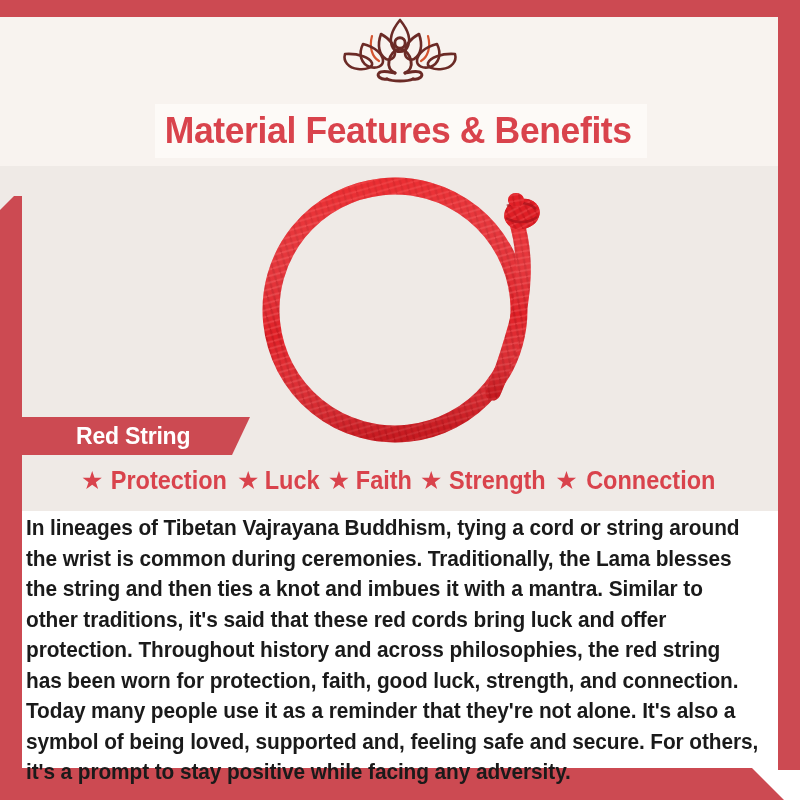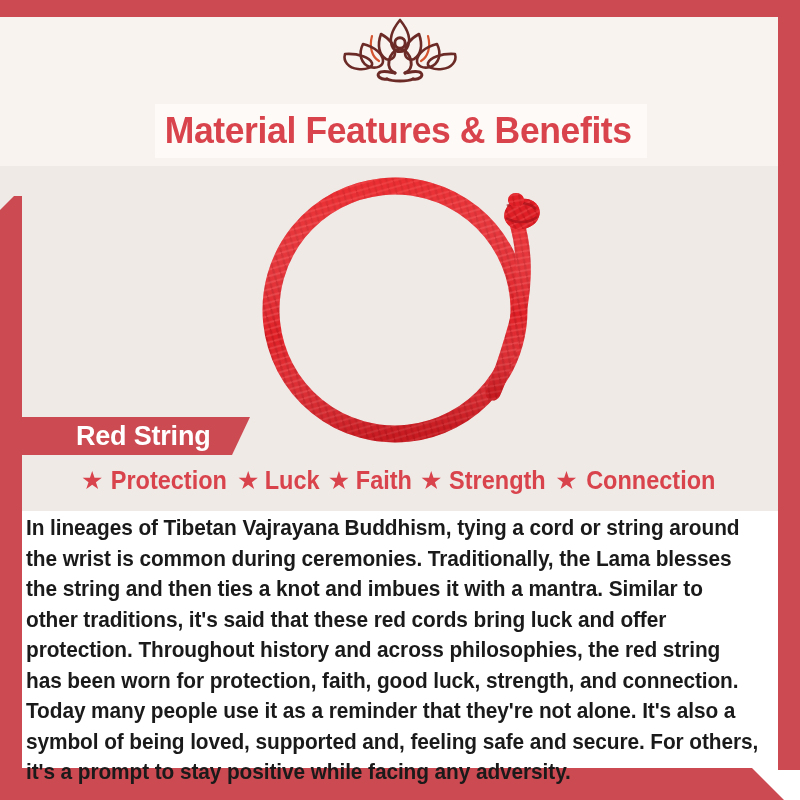--- a/index.html
+++ b/index.html
@@ -114,21 +114,21 @@
     position: absolute;
     left: 22px; top: 417px;
     width: 228px; height: 38px;
     background: #cc4a52;
     clip-path: polygon(0 0, 228px 0, 210px 38px, 0 38px);
     display: flex;
     align-items: center;
   }
   .label-text {
     margin-left: 54px;
-    font-size: 27px;
+    font-size: 23px;
     font-weight: bold;
     color: #ffffff;
     letter-spacing: -0.2px;
   }
 
   
   .benefits {
     position: absolute;
     left: 30px; top: 466px;
     width: 740px;

